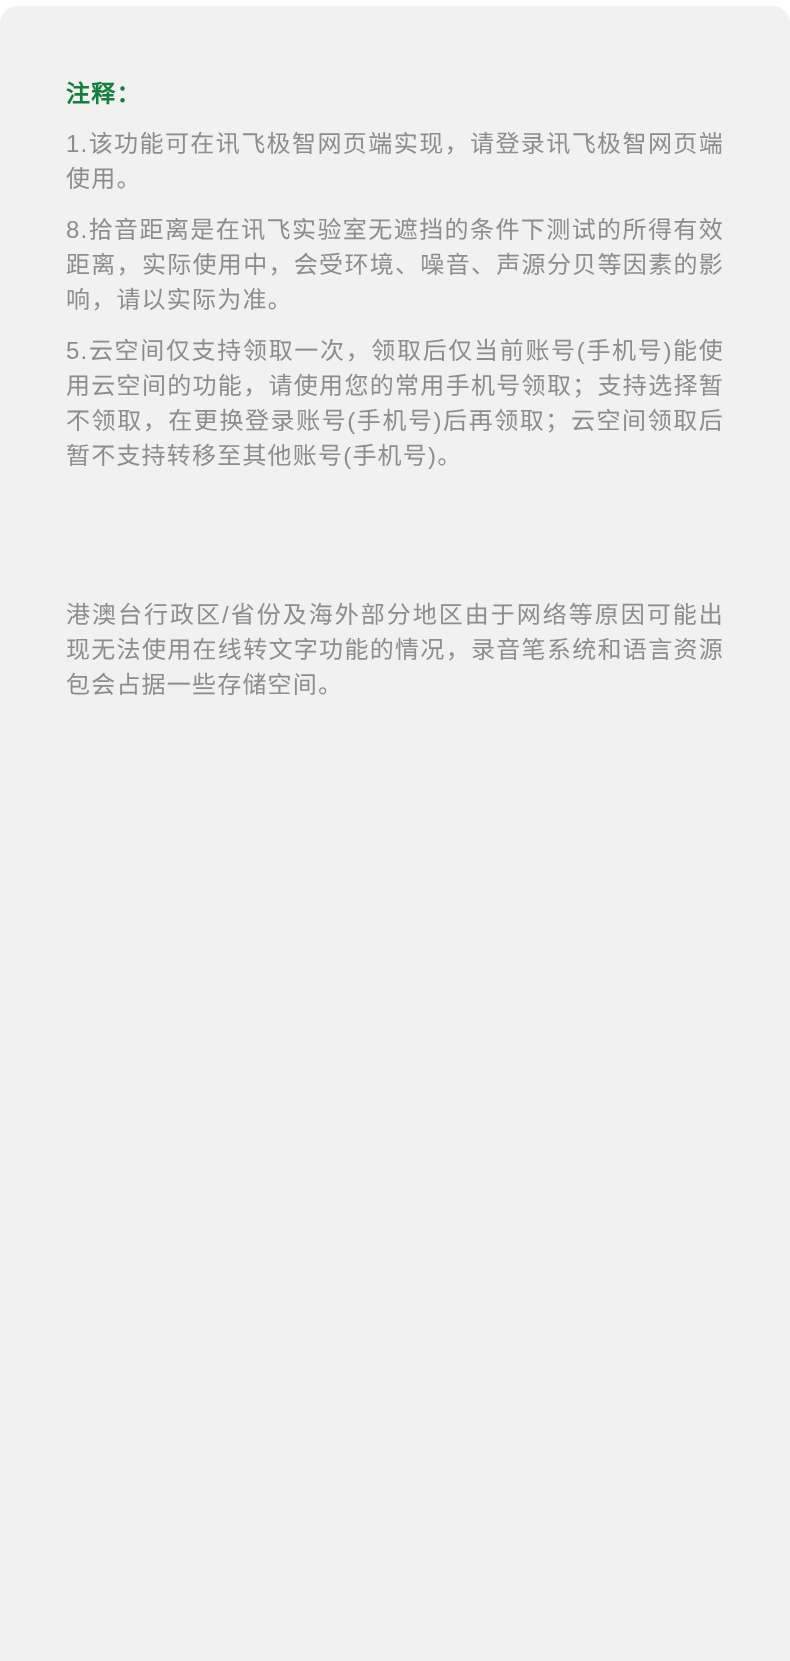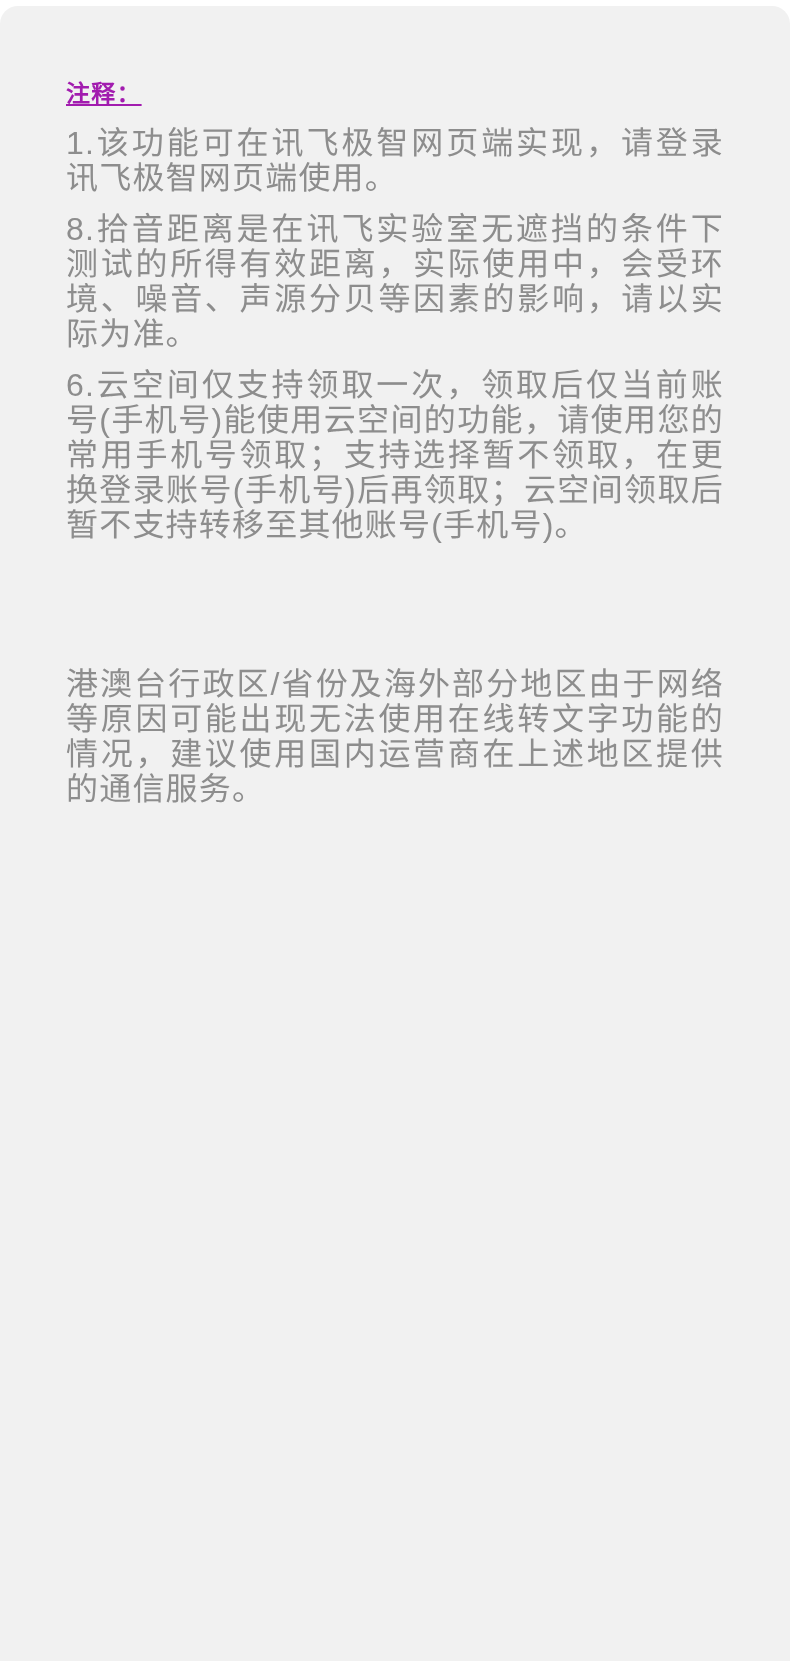--- a/index.html
+++ b/index.html
@@ -23,47 +23,46 @@
     padding: 70px 66px 0 66px;
   }
   .content {
     width: 658px;
   }
   .heading {
     margin: 0 0 15px 0;
     font-size: 24px;
     line-height: 35px;
     font-weight: 700;
-    color: #a21caf;
+    color: #15803d;
     letter-spacing: 1.2px;
-    text-decoration: underline;
   }
   .para {
     margin: 0 0 16px 0;
-    font-size: 32px;
+    font-size: 24px;
     line-height: 35px;
     color: #8d8d8d;
     letter-spacing: 1.2px;
     text-align: justify;
     word-break: break-all;
   }
   .section-gap {
     height: 108px;
   }
 </style>
 </head>
 <body>
 
 <div class="panel">
   <div class="content">
 
     <h2 class="heading">注释：</h2>
 
     <p class="para">1.该功能可在讯飞极智网页端实现，请登录讯飞极智网页端使用。</p>
     <p class="para">8.拾音距离是在讯飞实验室无遮挡的条件下测试的所得有效距离，实际使用中，会受环境、噪音、声源分贝等因素的影响，请以实际为准。</p>
-    <p class="para">6.云空间仅支持领取一次，领取后仅当前账号(手机号)能使用云空间的功能，请使用您的常用手机号领取；支持选择暂不领取，在更换登录账号(手机号)后再领取；云空间领取后暂不支持转移至其他账号(手机号)。</p>
+    <p class="para">5.云空间仅支持领取一次，领取后仅当前账号(手机号)能使用云空间的功能，请使用您的常用手机号领取；支持选择暂不领取，在更换登录账号(手机号)后再领取；云空间领取后暂不支持转移至其他账号(手机号)。</p>
 
     <div class="section-gap"></div>
 
-    <p class="para">港澳台行政区/省份及海外部分地区由于网络等原因可能出现无法使用在线转文字功能的情况，建议使用国内运营商在上述地区提供的通信服务。</p>
+    <p class="para">港澳台行政区/省份及海外部分地区由于网络等原因可能出现无法使用在线转文字功能的情况，录音笔系统和语言资源包会占据一些存储空间。</p>
 
   </div>
 </div>
 
 </body></html>

